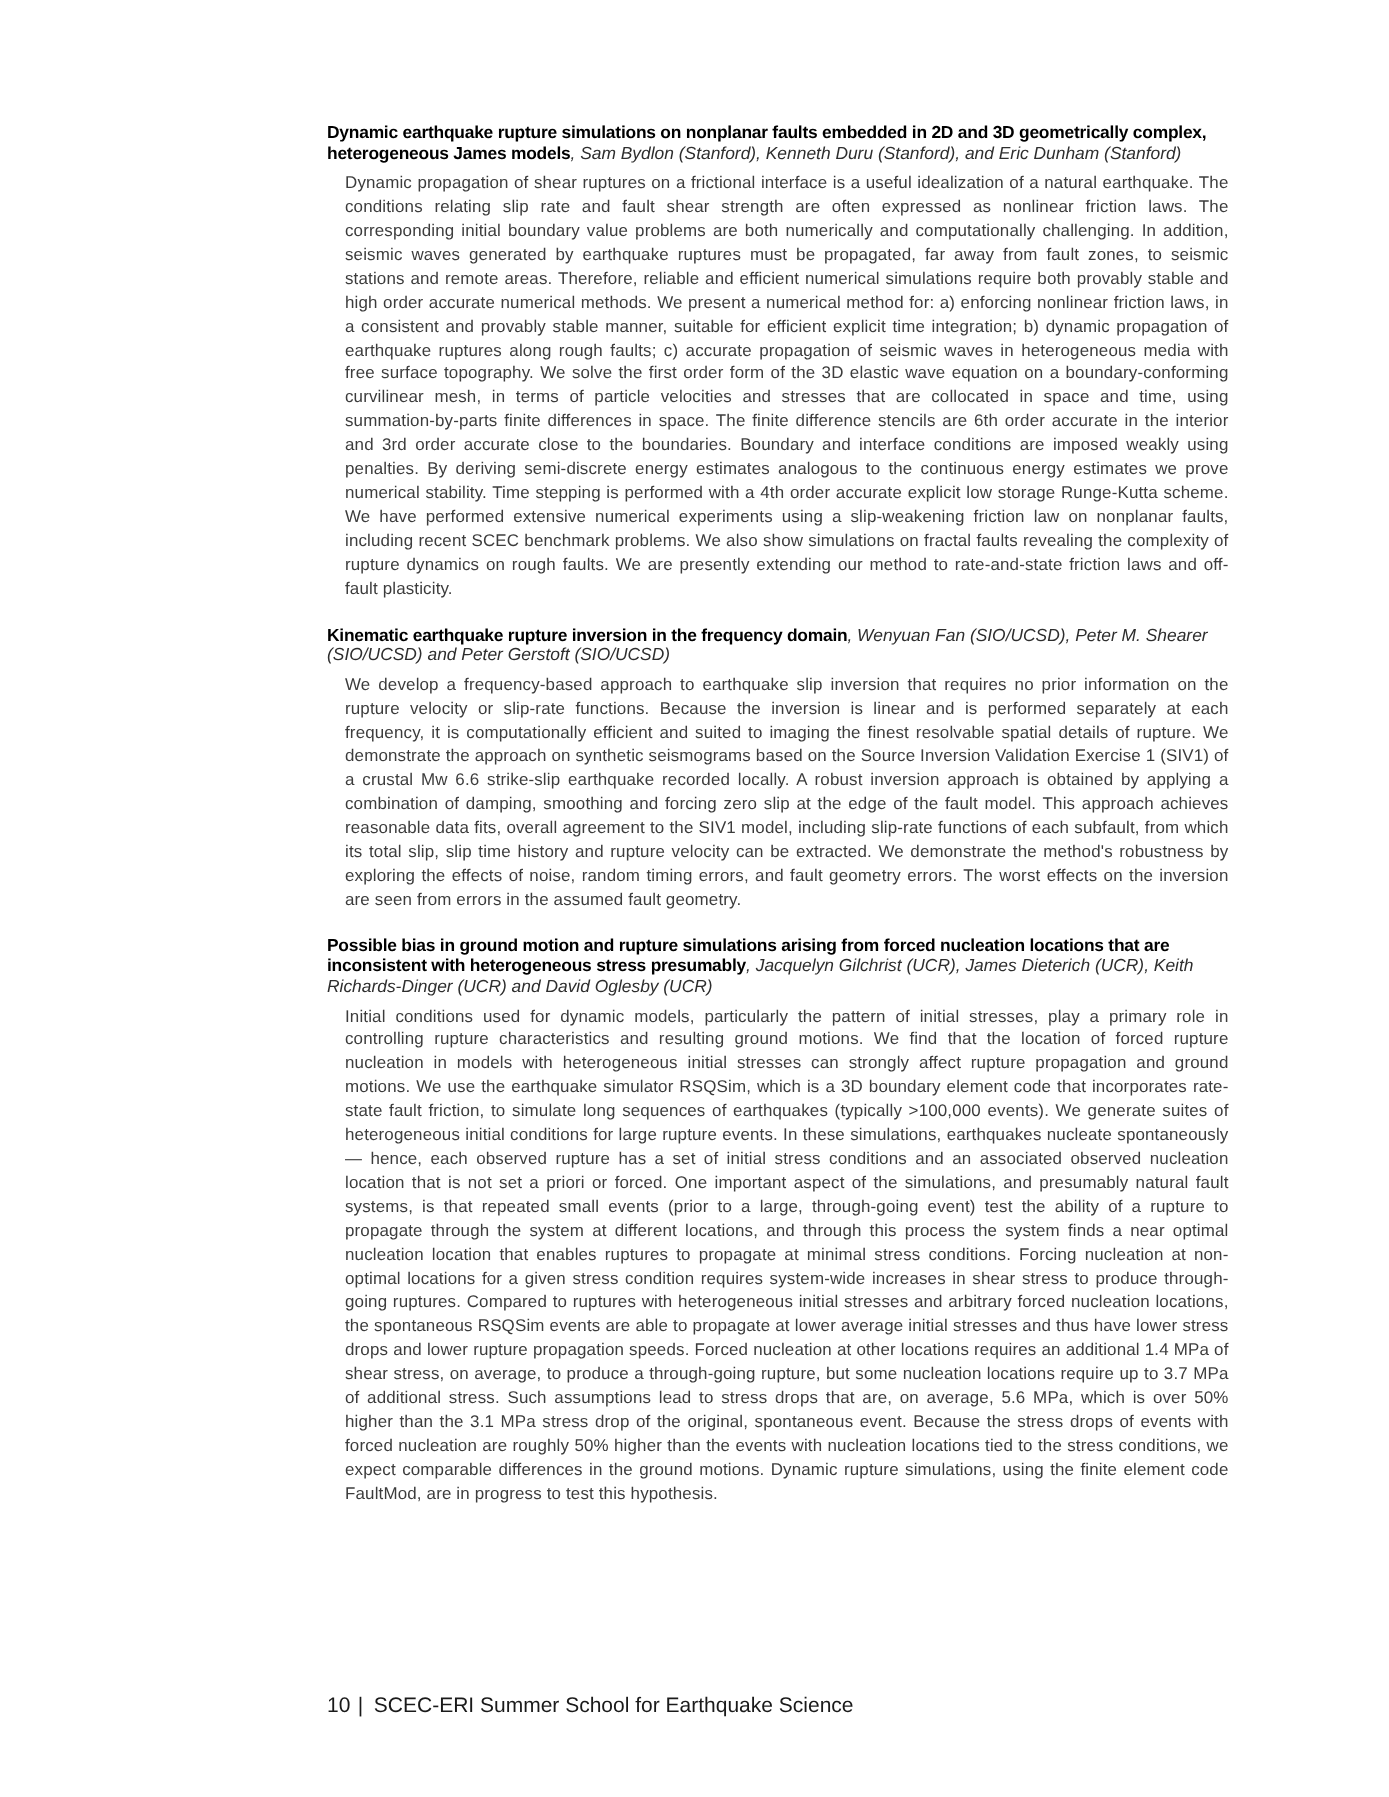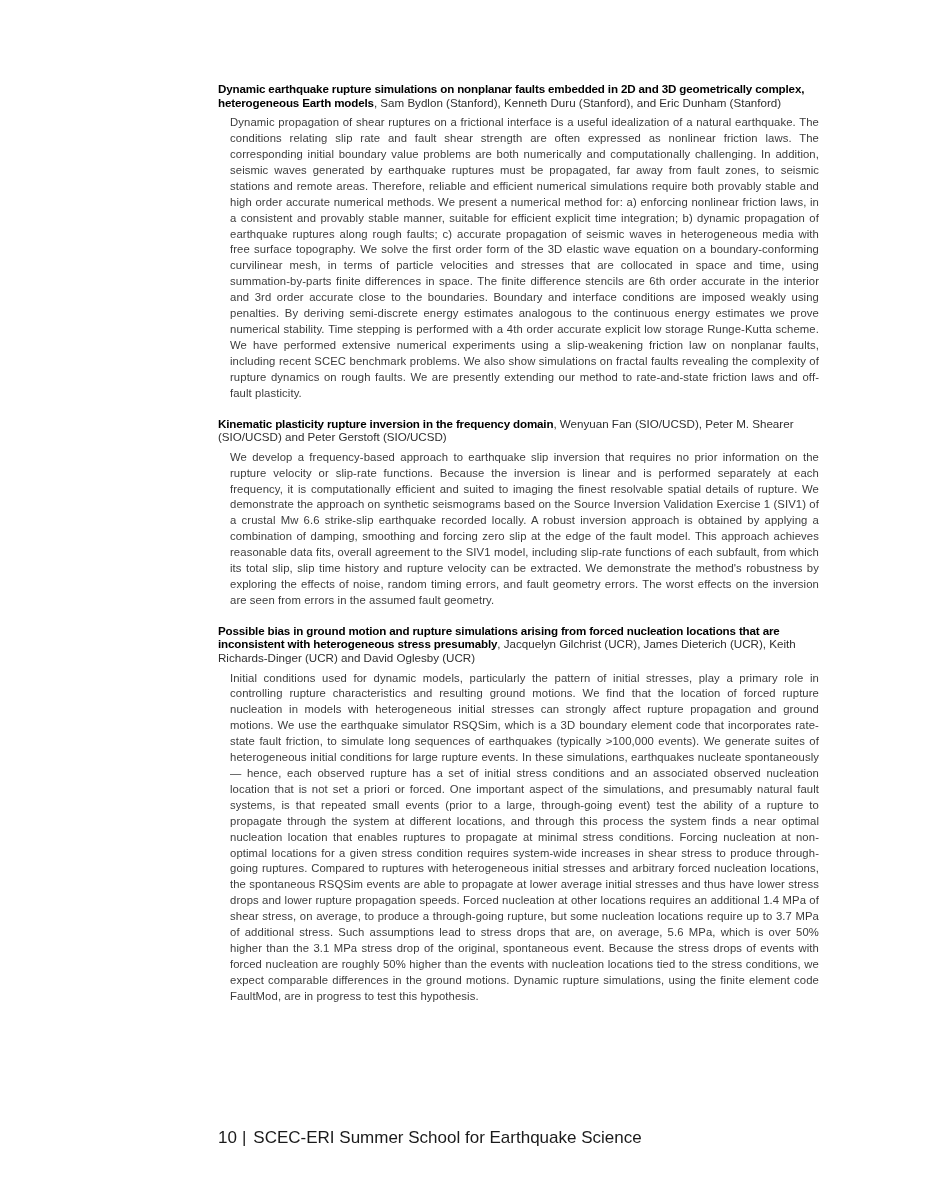--- a/index.html
+++ b/index.html
@@ -30,59 +30,60 @@
     margin-bottom: 6px;
     text-align: left;
     color: #111111;
   }
   .abstract-title {
     font-weight: bold;
     color: #000000;
     letter-spacing: -0.15px;
   }
   .abstract-authors {
+    font-style: italic;
     font-weight: normal;
     color: #2e2e2e;
   }
   .abstract-body {
     font-size: 11.3px;
     line-height: 15.9px;
     text-align: justify;
     color: #3c3c3c;
     letter-spacing: 0.1px;
     margin-left: 12px;
   }
   .footer {
     position: absolute;
     left: 218px;
     top: 1128px;
-    font-size: 17px;
+    font-size: 14px;
     color: #1a1a1a;
     white-space: nowrap;
   }
   .footer .sep {
     margin: 0 7px 0 5px;
   }
 </style>
 </head>
 <body>
 
 <div class="page">
   <div class="content">
 
     <div class="abstract">
       <div class="abstract-heading">
-        <span class="abstract-title">Dynamic earthquake rupture simulations on nonplanar faults embedded in 2D and 3D geometrically complex, heterogeneous Earth models</span><span class="abstract-authors">, Sam Bydlon (Stanford), Kenneth Duru (Stanford), and Eric Dunham (Stanford)</span>
+        <span class="abstract-title">Dynamic earthquake rupture simulations on nonplanar faults embedded in 2D and 3D geometrically complex, heterogeneous James models</span><span class="abstract-authors">, Sam Bydlon (Stanford), Kenneth Duru (Stanford), and Eric Dunham (Stanford)</span>
       </div>
       <div class="abstract-body">Dynamic propagation of shear ruptures on a frictional interface is a useful idealization of a natural earthquake. The conditions relating slip rate and fault shear strength are often expressed as nonlinear friction laws. The corresponding initial boundary value problems are both numerically and computationally challenging. In addition, seismic waves generated by earthquake ruptures must be propagated, far away from fault zones, to seismic stations and remote areas. Therefore, reliable and efficient numerical simulations require both provably stable and high order accurate numerical methods. We present a numerical method for: a) enforcing nonlinear friction laws, in a consistent and provably stable manner, suitable for efficient explicit time integration; b) dynamic propagation of earthquake ruptures along rough faults; c) accurate propagation of seismic waves in heterogeneous media with free surface topography. We solve the first order form of the 3D elastic wave equation on a boundary-conforming curvilinear mesh, in terms of particle velocities and stresses that are collocated in space and time, using summation-by-parts finite differences in space. The finite difference stencils are 6th order accurate in the interior and 3rd order accurate close to the boundaries. Boundary and interface conditions are imposed weakly using penalties. By deriving semi-discrete energy estimates analogous to the continuous energy estimates we prove numerical stability. Time stepping is performed with a 4th order accurate explicit low storage Runge-Kutta scheme. We have performed extensive numerical experiments using a slip-weakening friction law on nonplanar faults, including recent SCEC benchmark problems. We also show simulations on fractal faults revealing the complexity of rupture dynamics on rough faults. We are presently extending our method to rate-and-state friction laws and off-fault plasticity.</div>
     </div>
 
     <div class="abstract">
       <div class="abstract-heading">
-        <span class="abstract-title">Kinematic plasticity rupture inversion in the frequency domain</span><span class="abstract-authors">, Wenyuan Fan (SIO/UCSD), Peter M. Shearer (SIO/UCSD) and Peter Gerstoft (SIO/UCSD)</span>
+        <span class="abstract-title">Kinematic earthquake rupture inversion in the frequency domain</span><span class="abstract-authors">, Wenyuan Fan (SIO/UCSD), Peter M. Shearer (SIO/UCSD) and Peter Gerstoft (SIO/UCSD)</span>
       </div>
       <div class="abstract-body">We develop a frequency-based approach to earthquake slip inversion that requires no prior information on the rupture velocity or slip-rate functions. Because the inversion is linear and is performed separately at each frequency, it is computationally efficient and suited to imaging the finest resolvable spatial details of rupture. We demonstrate the approach on synthetic seismograms based on the Source Inversion Validation Exercise 1 (SIV1) of a crustal Mw 6.6 strike-slip earthquake recorded locally. A robust inversion approach is obtained by applying a combination of damping, smoothing and forcing zero slip at the edge of the fault model. This approach achieves reasonable data fits, overall agreement to the SIV1 model, including slip-rate functions of each subfault, from which its total slip, slip time history and rupture velocity can be extracted. We demonstrate the method's robustness by exploring the effects of noise, random timing errors, and fault geometry errors. The worst effects on the inversion are seen from errors in the assumed fault geometry.</div>
     </div>
 
     <div class="abstract">
       <div class="abstract-heading">
         <span class="abstract-title">Possible bias in ground motion and rupture simulations arising from forced nucleation locations that are inconsistent with heterogeneous stress presumably</span><span class="abstract-authors">, Jacquelyn Gilchrist (UCR), James Dieterich (UCR), Keith Richards-Dinger (UCR) and David Oglesby (UCR)</span>
       </div>
       <div class="abstract-body">Initial conditions used for dynamic models, particularly the pattern of initial stresses, play a primary role in controlling rupture characteristics and resulting ground motions. We find that the location of forced rupture nucleation in models with heterogeneous initial stresses can strongly affect rupture propagation and ground motions. We use the earthquake simulator RSQSim, which is a 3D boundary element code that incorporates rate-state fault friction, to simulate long sequences of earthquakes (typically &gt;100,000 events). We generate suites of heterogeneous initial conditions for large rupture events. In these simulations, earthquakes nucleate spontaneously — hence, each observed rupture has a set of initial stress conditions and an associated observed nucleation location that is not set a priori or forced. One important aspect of the simulations, and presumably natural fault systems, is that repeated small events (prior to a large, through-going event) test the ability of a rupture to propagate through the system at different locations, and through this process the system finds a near optimal nucleation location that enables ruptures to propagate at minimal stress conditions. Forcing nucleation at non-optimal locations for a given stress condition requires system-wide increases in shear stress to produce through-going ruptures. Compared to ruptures with heterogeneous initial stresses and arbitrary forced nucleation locations, the spontaneous RSQSim events are able to propagate at lower average initial stresses and thus have lower stress drops and lower rupture propagation speeds. Forced nucleation at other locations requires an additional 1.4 MPa of shear stress, on average, to produce a through-going rupture, but some nucleation locations require up to 3.7 MPa of additional stress. Such assumptions lead to stress drops that are, on average, 5.6 MPa, which is over 50% higher than the 3.1 MPa stress drop of the original, spontaneous event. Because the stress drops of events with forced nucleation are roughly 50% higher than the events with nucleation locations tied to the stress conditions, we expect comparable differences in the ground motions. Dynamic rupture simulations, using the finite element code FaultMod, are in progress to test this hypothesis.</div>
     </div>

